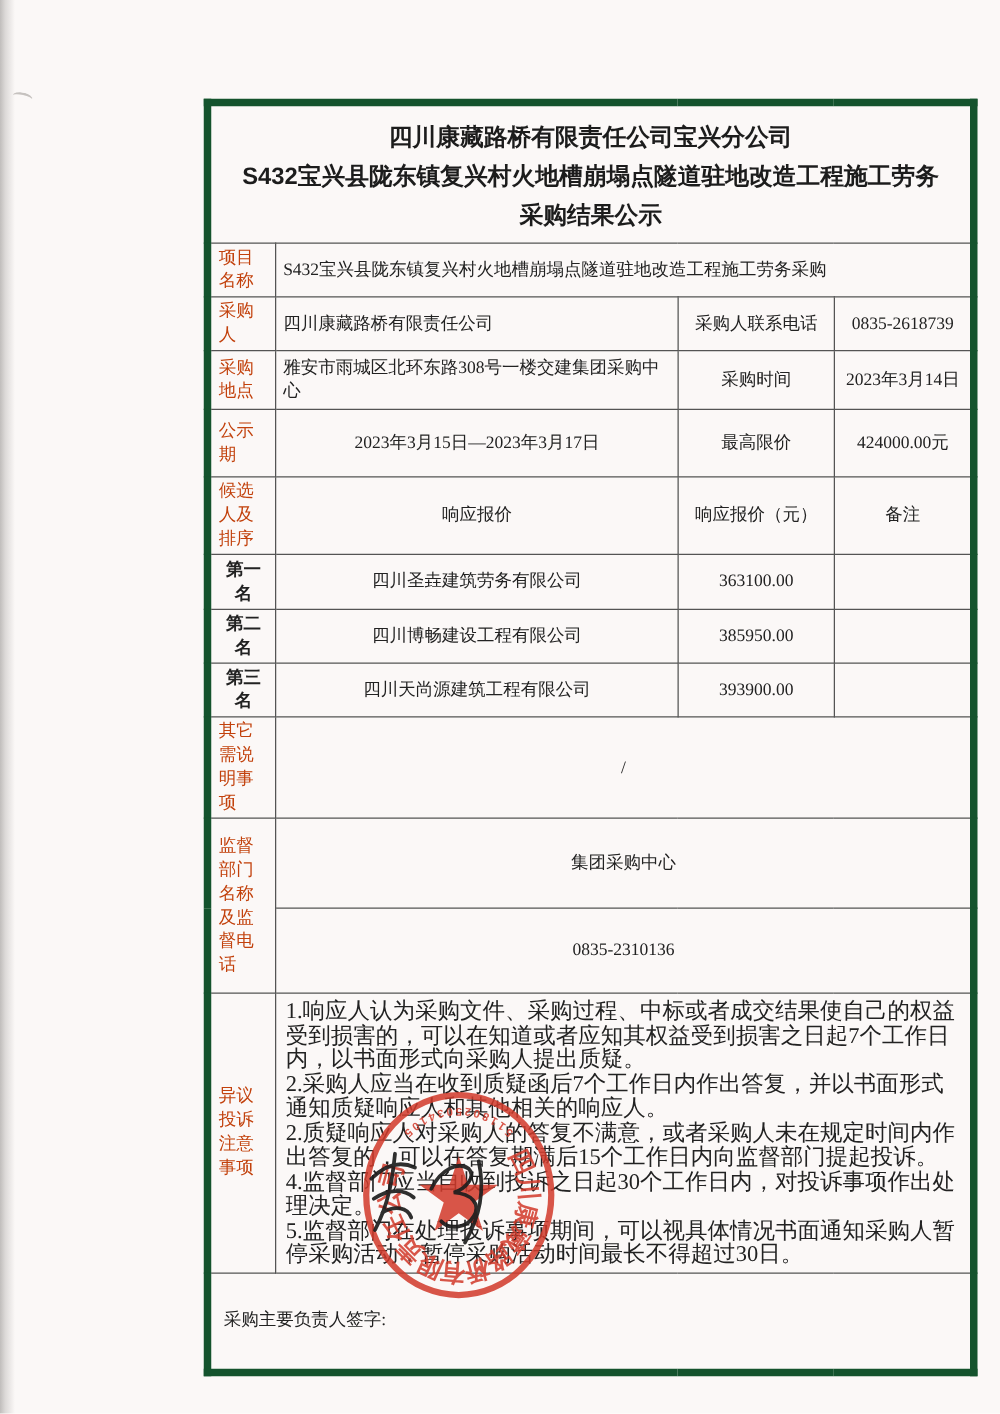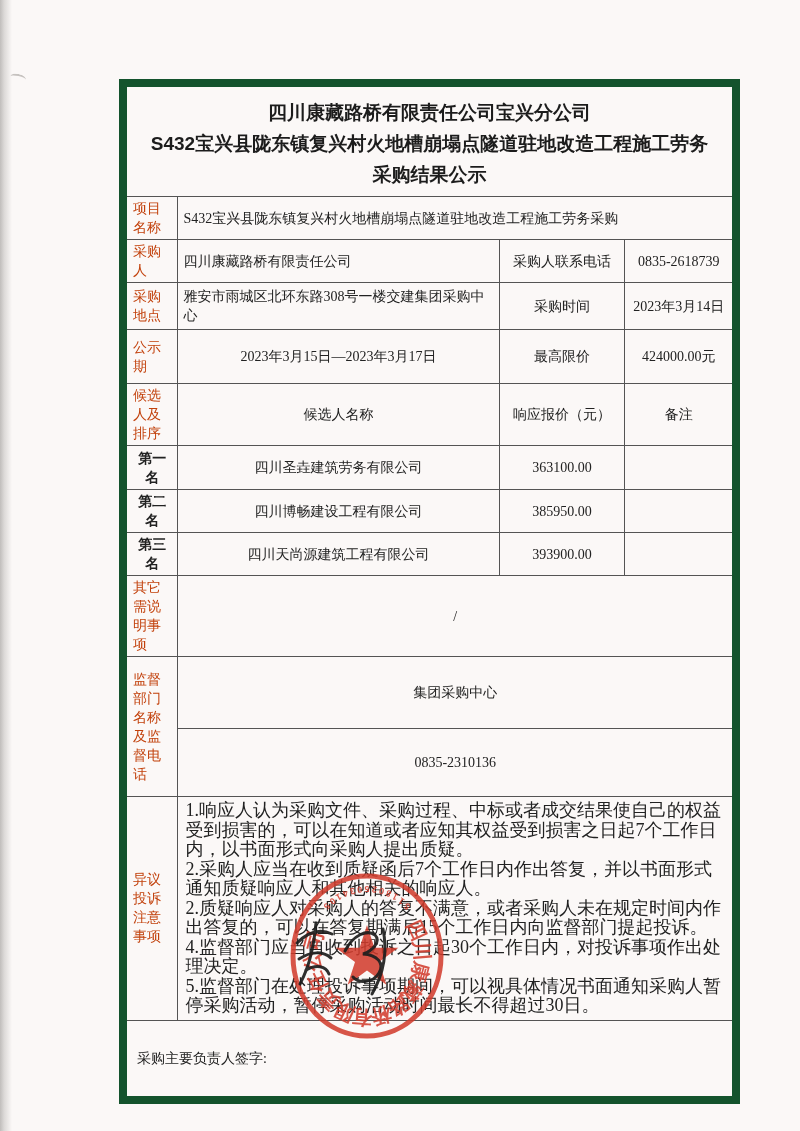--- a/index.html
+++ b/index.html
@@ -16,21 +16,22 @@
     background:linear-gradient(90deg,#a7a4a2 0%,#cfccca 35%,rgba(251,248,247,0) 100%);
     opacity:.7;
   }
   .scan-mark{
     position:absolute;left:10px;top:74px;width:16px;height:6px;
     border-top:2px solid #b9b5b2;border-radius:50%;transform:rotate(12deg);opacity:.8;
   }
   .doc{position:absolute;left:119px;top:79px;}
   table.main{
     border-collapse:collapse;table-layout:fixed;width:613px;
-    border:8px solid #14532d;
+    border:6px solid #14532d;
+    margin-left:44px;
   }
   td{
     border:1px solid #545454;
     font-size:14px;line-height:19px;
     padding:2px 5px 2px 6px;
     vertical-align:middle;
     word-break:break-all;
   }
   .title-cell{padding:10px 4px 6px 4px;}
   .title-line{
@@ -95,21 +96,21 @@
 
       <tr style="height:54px">
         <td class="lbl">公示期</td>
         <td class="c">2023年3月15日—2023年3月17日</td>
         <td class="c">最高限价</td>
         <td class="c">424000.00元</td>
       </tr>
 
       <tr style="height:44px">
         <td class="lbl">候选人及排序</td>
-        <td class="c">候选人名称</td>
+        <td class="c">响应报价</td>
         <td class="c">响应报价（元）</td>
         <td class="c">备注</td>
       </tr>
 
       <tr style="height:44px">
         <td class="rank">第一名</td>
         <td class="c">四川圣垚建筑劳务有限公司</td>
         <td class="c">363100.00</td>
         <td class="c"></td>
       </tr>

